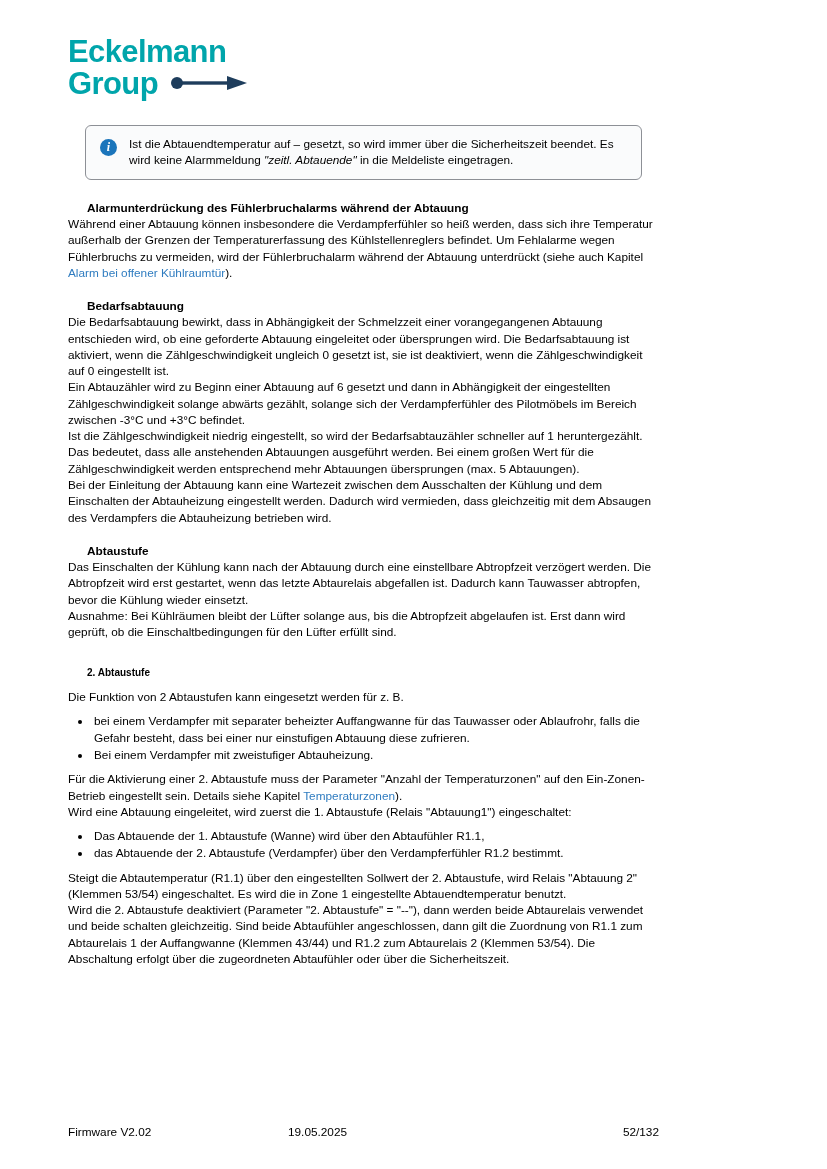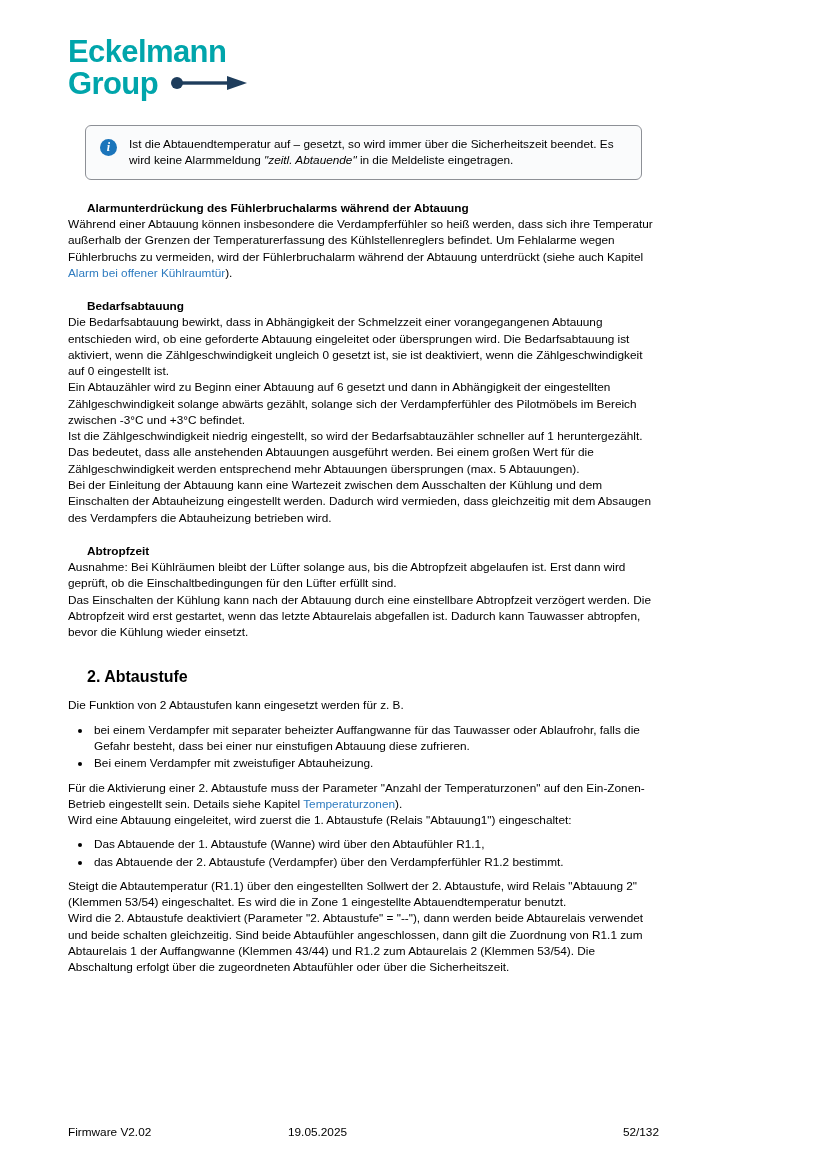--- a/index.html
+++ b/index.html
@@ -17,21 +17,21 @@
     border: 1px solid #8d9096; border-radius: 6px; background: #fafbfc;
     padding: 10px 14px; margin: 0 17px 20px 17px;
   }
   .info-icon {
     flex: 0 0 17px; width: 17px; height: 17px; border-radius: 50%;
     background: #1b75bb; color: #ffffff;
     font-family: "Liberation Serif", serif; font-style: italic; font-weight: bold;
     font-size: 12px; line-height: 17px; text-align: center; margin-top: 3px;
   }
   .heading { font-weight: bold; margin-top: 17px; margin-left: 19px; }
-  .heading.large { font-size: 16px; margin-top: 26px; margin-bottom: 9px; }
+  .heading.large { font-size: 10px; margin-top: 26px; margin-bottom: 9px; }
   .para { margin: 0; }
   ul.bullets { margin: 8px 0; padding-left: 24px; }
   ul.bullets li { margin: 0 16px 1px 0; padding-left: 2px; }
   .b { font-weight: normal; }
   .i { font-style: italic; }
   a.link { color: #2f7cc0; text-decoration: none; cursor: pointer; }
   .footer { position: absolute; left: 68px; right: 69px; bottom: 29px; display: flex; }
   .footer .fl { width: 220px; }
   .footer .fm { flex: 1; }
   .footer .fr { width: 220px; text-align: right; }
@@ -66,23 +66,23 @@
       <section>
         <div class="heading">Bedarfsabtauung</div>
         <p class="para"><span>Die Bedarfsabtauung bewirkt, dass in Abhängigkeit der Schmelzzeit einer vorangegangenen Abtauung entschieden wird, ob eine geforderte Abtauung eingeleitet oder übersprungen wird. Die Bedarfsabtauung ist aktiviert, wenn die Zählgeschwindigkeit ungleich 0 gesetzt ist, sie ist deaktiviert, wenn die Zählgeschwindigkeit auf 0 eingestellt ist.</span></p>
         <p class="para"><span>Ein Abtauzähler wird zu Beginn einer Abtauung auf 6 gesetzt und dann in Abhängigkeit der eingestellten Zählgeschwindigkeit solange abwärts gezählt, solange sich der Verdampferfühler des Pilotmöbels im Bereich zwischen -3°C und +3°C befindet.</span></p>
         <p class="para"><span>Ist die Zählgeschwindigkeit niedrig eingestellt, so wird der Bedarfsabtauzähler schneller auf 1 heruntergezählt. Das bedeutet, dass </span><span class="b">alle</span><span> anstehenden Abtauungen ausgeführt werden. Bei einem großen Wert für die Zählgeschwindigkeit werden entsprechend mehr Abtauungen </span><span class="b">übersprungen</span><span> (max. 5 Abtauungen).</span></p>
       </section>
       <section>
         <p class="para"><span>Bei der Einleitung der Abtauung kann eine Wartezeit zwischen dem Ausschalten der Kühlung und dem Einschalten der Abtauheizung eingestellt werden. Dadurch wird vermieden, dass gleichzeitig mit dem Absaugen des Verdampfers die Abtauheizung betrieben wird.</span></p>
       </section>
       <section>
-        <div class="heading">Abtropfzeit</div>
+        <div class="heading">Abtaustufe</div>
+        <p class="para"><span>Das Einschalten der Kühlung kann nach der Abtauung durch eine einstellbare Abtropfzeit verzögert werden. Die Abtropfzeit wird erst gestartet, wenn das letzte Abtaurelais abgefallen ist. Dadurch kann Tauwasser abtropfen, bevor die Kühlung wieder einsetzt.</span></p>
         <p class="para"><span>Ausnahme: Bei Kühlräumen bleibt der Lüfter solange aus, bis die Abtropfzeit abgelaufen ist. Erst dann wird geprüft, ob die Einschaltbedingungen für den Lüfter erfüllt sind.</span></p>
-        <p class="para"><span>Das Einschalten der Kühlung kann nach der Abtauung durch eine einstellbare Abtropfzeit verzögert werden. Die Abtropfzeit wird erst gestartet, wenn das letzte Abtaurelais abgefallen ist. Dadurch kann Tauwasser abtropfen, bevor die Kühlung wieder einsetzt.</span></p>
       </section>
       <section>
         <div class="heading large">2. Abtaustufe</div>
         <p class="para"><span>Die Funktion von 2 Abtaustufen kann eingesetzt werden für z. B.</span></p>
         <ul class="bullets">
           <li><span>bei einem Verdampfer mit separater beheizter Auffangwanne für das Tauwasser oder Ablaufrohr, falls die Gefahr besteht, dass bei einer nur einstufigen Abtauung diese zufrieren.</span></li>
           <li><span>Bei einem Verdampfer mit zweistufiger Abtauheizung.</span></li>
         </ul>
         <p class="para"><span>Für die Aktivierung einer 2. Abtaustufe muss der Parameter "Anzahl der Temperaturzonen" auf den </span><span class="b">Ein-Zonen-Betrieb</span><span> eingestellt sein. Details siehe Kapitel </span><a class="link" href="#">Temperaturzonen</a><span>).</span></p>
         <p class="para"><span>Wird eine Abtauung eingeleitet, wird zuerst die 1. Abtaustufe (Relais "Abtauung1") eingeschaltet:</span></p>

